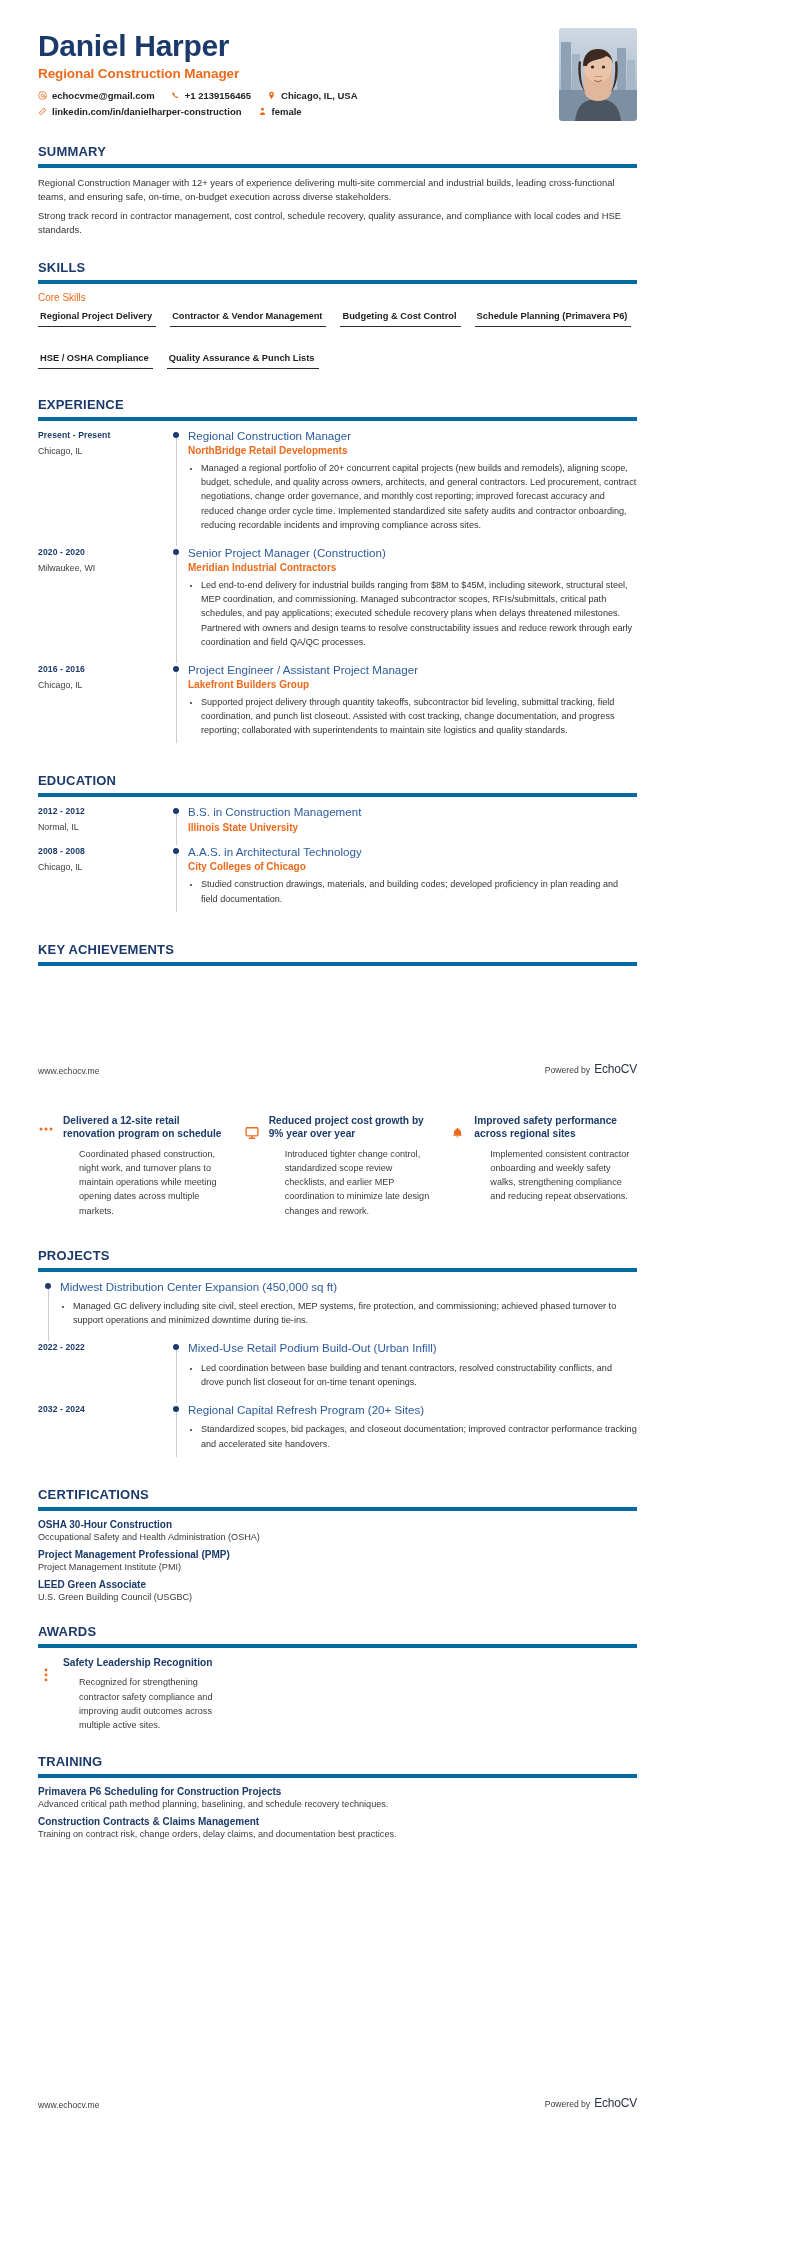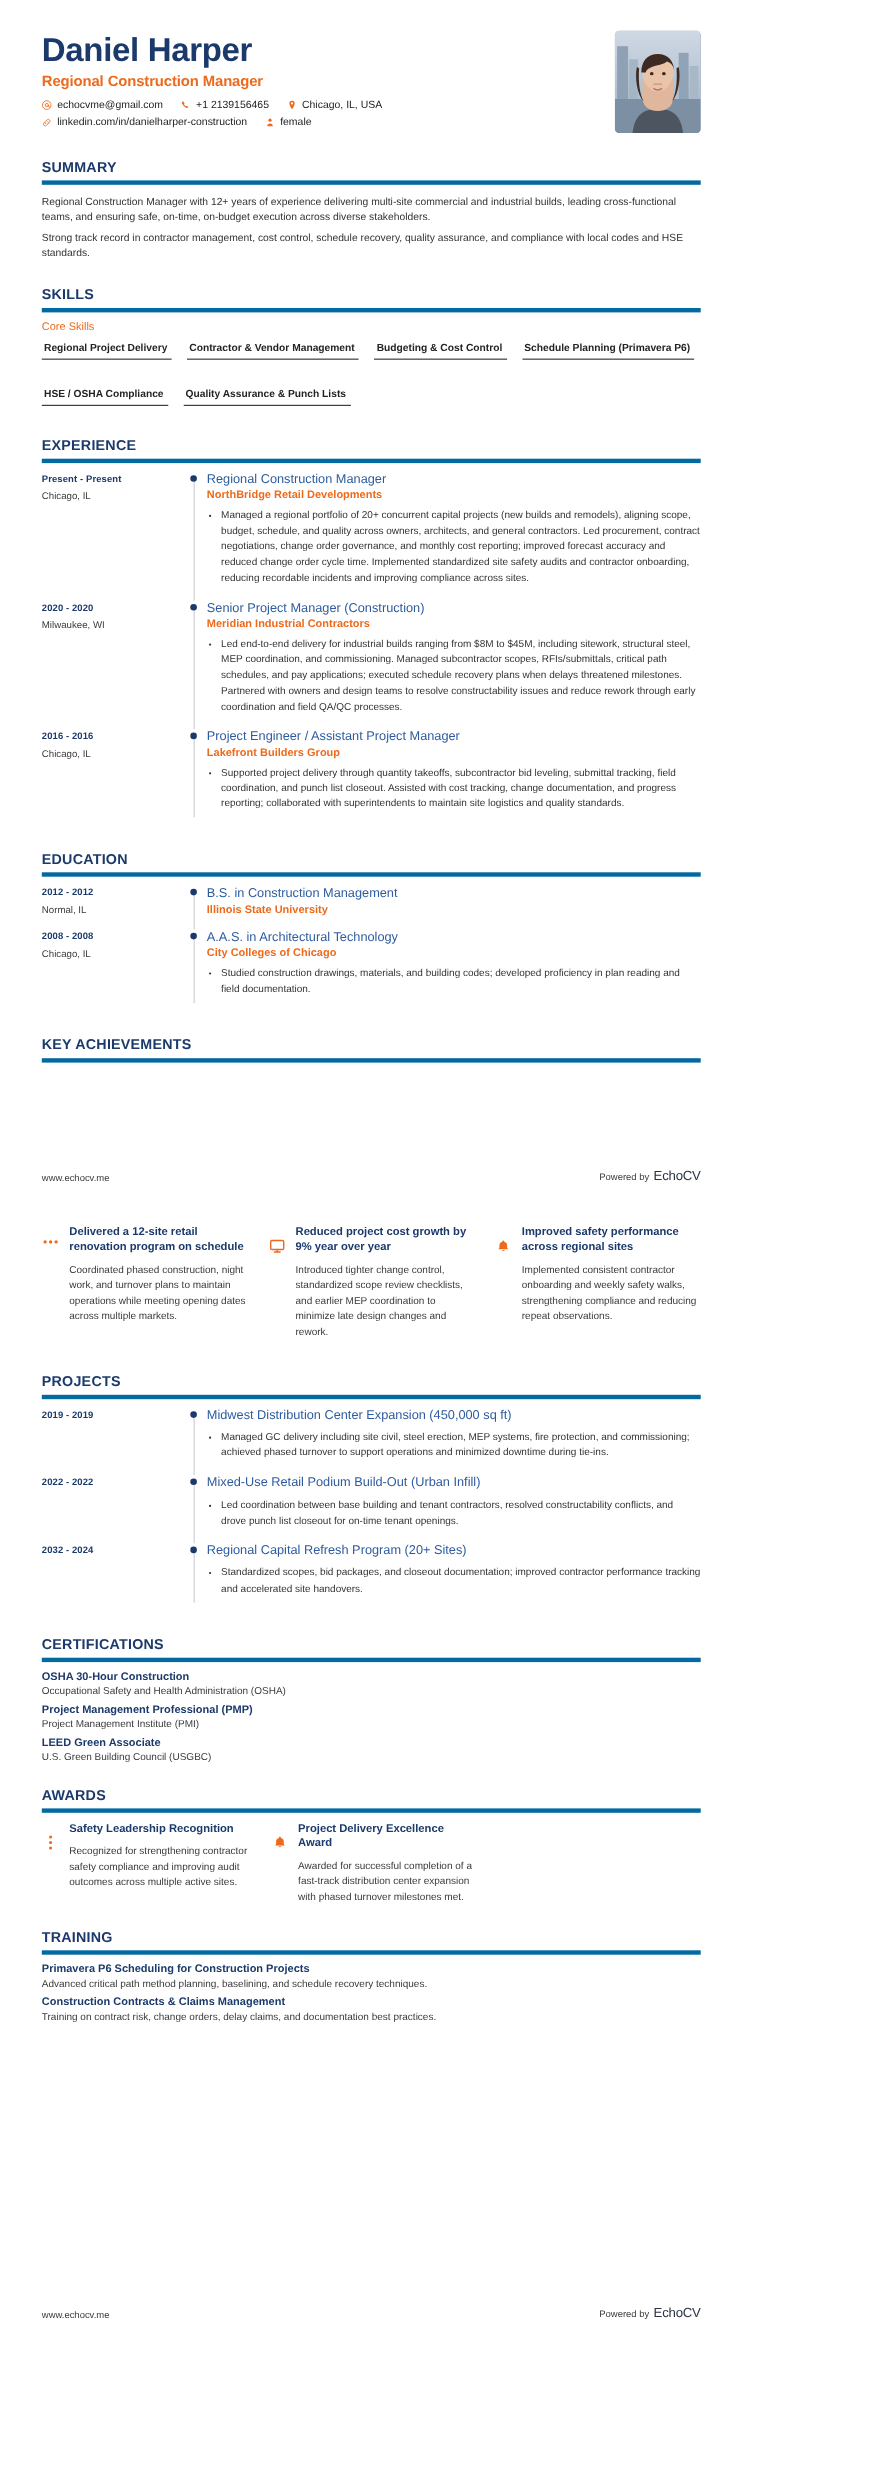--- a/index.html
+++ b/index.html
@@ -15,21 +15,21 @@
 
   
   .header { display:flex; justify-content:space-between; align-items:flex-start; padding-top: 26px; }
   .hdr-left { flex: 1 1 auto; padding-top: 4px; }
   .name {
     font-size: 30px; font-weight: 700; color:#1b3a6b; letter-spacing: -0.3px;
     line-height: 1.05; margin:0 0 4px 0;
   }
   .job-title { font-size: 13.5px; font-weight:700; color:#ed6a1c; margin-bottom: 9px; letter-spacing: -0.1px; }
   .contact-row { display:flex; flex-wrap:wrap; align-items:center; gap: 6px 16px; margin-bottom: 5px; }
-  .contact-item { display:flex; align-items:center; gap:5px; font-size:9.5px; font-weight:400; color:#232323; }
+  .contact-item { display:flex; align-items:center; gap:5px; font-size:9.5px; font-weight:700; color:#232323; }
   .contact-item .ico { color:#ed6a1c; display:inline-flex; align-items:center; }
   .contact-item .ico svg { display:block; }
   .photo {
     width: 78px; height: 93px; border-radius: 4px; overflow:hidden; flex: 0 0 auto;
     margin-top: 2px; background:#8ea3b8; position:relative;
   }
   .photo svg { display:block; width:100%; height:100%; }
 
   
   .section { margin-top: 22px; }
@@ -74,21 +74,21 @@
   .powered .brand { font-size: 12px; color:#2b3244; letter-spacing:-0.2px; }
 
   
   .cards { display:flex; gap: 18px; }
   .card { flex:1 1 0; display:flex; gap: 9px; align-items:flex-start; }
   .card.awards-col { flex: 0 0 190px; }
   .card-ico { flex:0 0 16px; width:16px; padding-top:12px; color:#ed6a1c; display:flex; justify-content:center; }
   .card-ico svg { display:block; }
   .card-txt { flex: 1 1 auto; }
   .card-title { font-size: 10.2px; font-weight:700; color:#1b3a6b; line-height:1.35; }
-  .card-desc { font-size: 9.1px; line-height:1.55; color:#3a3a3a; margin-top: 6px; }
+  .card-desc { font-size: 9.1px; line-height:1.55; color:#3a3a3a; margin-top: 6px; margin-left: 16px; }
 
   
   .simple-item { margin-bottom: 7px; }
   .simple-title { font-size: 10px; font-weight:700; color:#1b3a6b; }
   .simple-sub { font-size: 9.1px; color:#3a3a3a; margin-top: 2px; }
 
   .spacer-lg { height: 58px; }
   .spacer-xl { height: 250px; }
 </style>
 </head>
@@ -347,23 +347,20 @@
           <div class="card-desc">Implemented consistent contractor onboarding and weekly safety walks, strengthening compliance and reducing repeat observations.</div>
         </div>
       </div>
     </div>
   </div>
 
   <div class="section" style="margin-top:30px;">
     <div class="sec-head">PROJECTS</div>
 
     <div class="entry">
-      <div class="entry-left">
-        <div class="entry-date">2019 - 2019</div>
-      </div>
       <div class="entry-rail">
           <div class="line"></div>
           <div class="dot"></div>
         </div>
       <div class="entry-body">
         <div class="entry-title">Midwest Distribution Center Expansion (450,000 sq ft)</div>
         <ul class="bullets">
           <li>Managed GC delivery including site civil, steel erection, MEP systems, fire protection, and commissioning; achieved phased turnover to support operations and minimized downtime during tie-ins.</li>
         </ul>
       </div>
@@ -427,32 +424,20 @@
               <circle cx="3" cy="2" r="1.4" fill="currentColor"></circle>
               <circle cx="3" cy="7" r="1.4" fill="currentColor"></circle>
               <circle cx="3" cy="12" r="1.4" fill="currentColor"></circle>
             </svg>
         </div>
         <div class="card-txt">
           <div class="card-title">Safety Leadership Recognition</div>
           <div class="card-desc">Recognized for strengthening contractor safety compliance and improving audit outcomes across multiple active sites.</div>
         </div>
       </div>
-      <div class="card awards-col">
-        <div class="card-ico">
-          <svg width="13" height="14" viewBox="0 0 16 16">
-              <path d="M8 1.4a1 1 0 0 1 1 1v.6a4.3 4.3 0 0 1 3.3 4.2v2.4l1.1 1.8H2.6l1.1-1.8V7.2A4.3 4.3 0 0 1 7 3V2.4a1 1 0 0 1 1-1z" fill="currentColor"></path>
-              <path d="M6.4 12.3a1.7 1.7 0 0 0 3.2 0z" fill="currentColor"></path>
-            </svg>
-        </div>
-        <div class="card-txt">
-          <div class="card-title">Project Delivery Excellence Award</div>
-          <div class="card-desc">Awarded for successful completion of a fast-track distribution center expansion with phased turnover milestones met.</div>
-        </div>
-      </div>
       <div style="flex:1 1 auto;"></div>
     </div>
   </div>
 
   <div class="section">
     <div class="sec-head">TRAINING</div>
     <div class="simple-item">
       <div class="simple-title">Primavera P6 Scheduling for Construction Projects</div>
       <div class="simple-sub">Advanced critical path method planning, baselining, and schedule recovery techniques.</div>
     </div>

